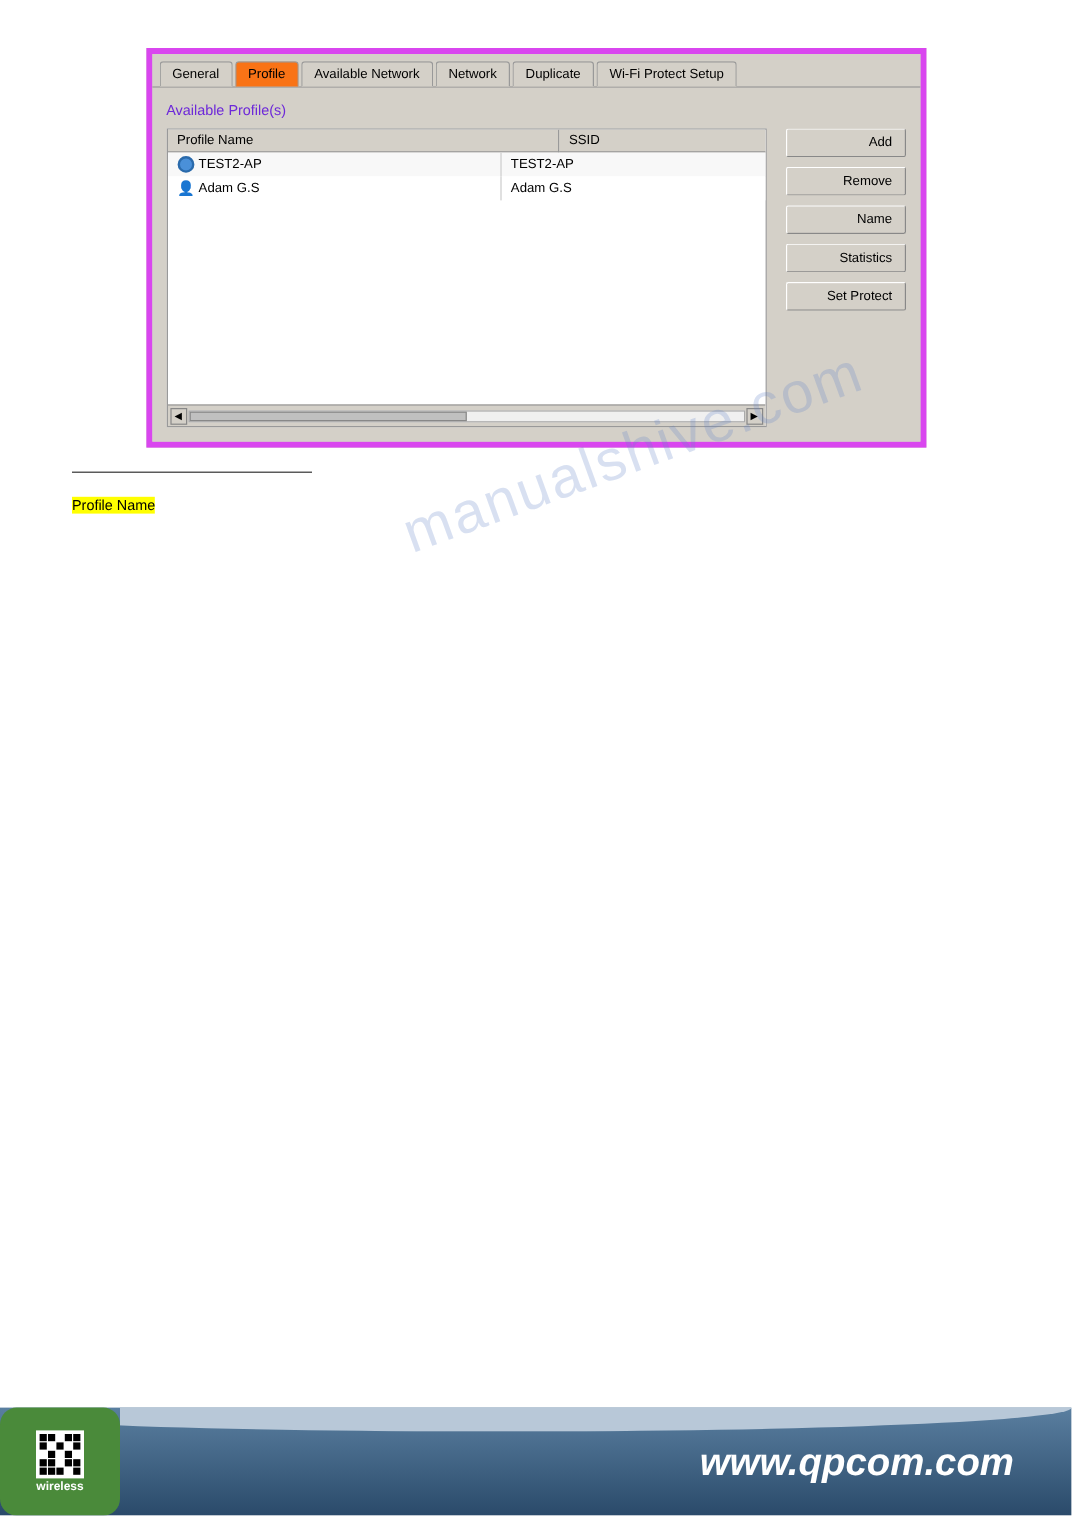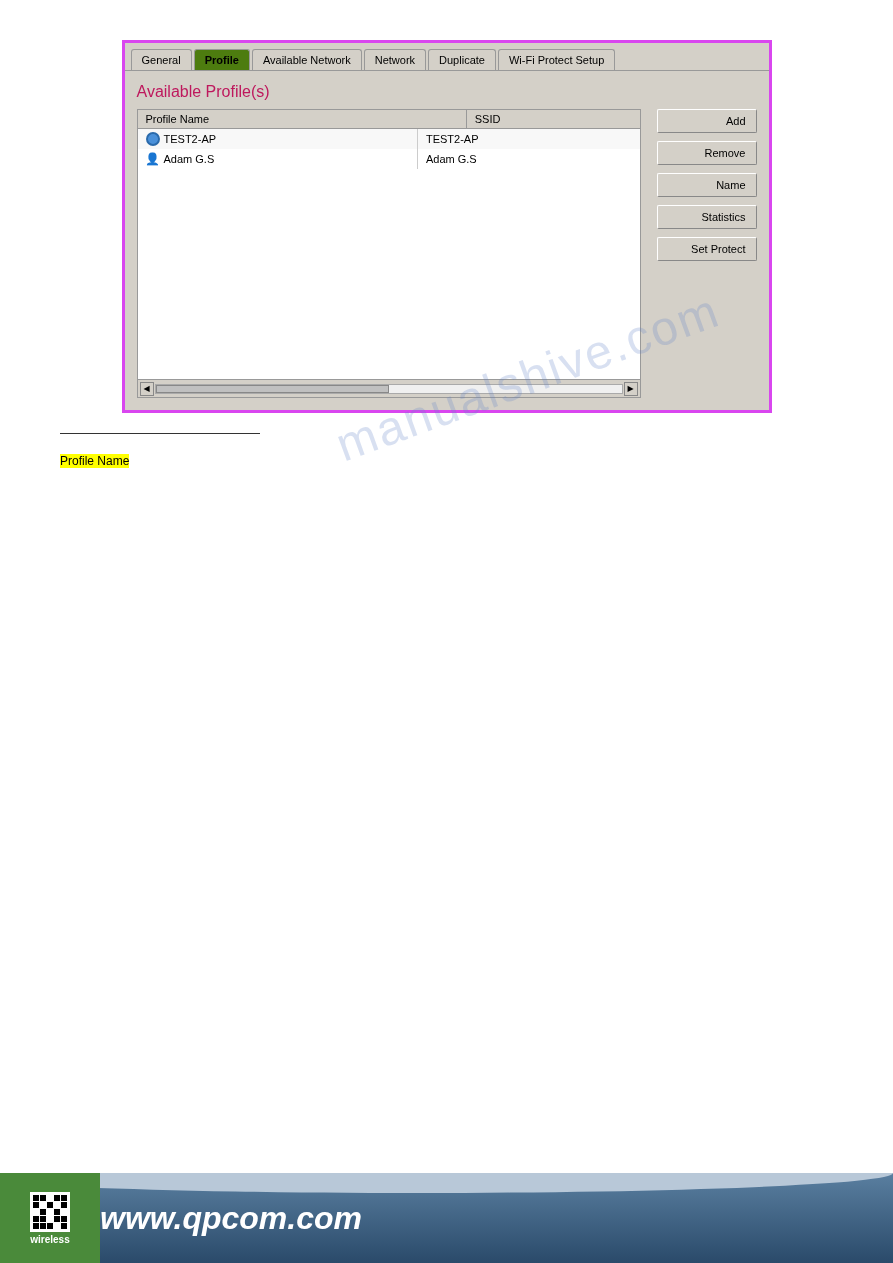--- a/index.html
+++ b/index.html
@@ -14,21 +14,21 @@
     }
 
     
     .main-content {
       padding: 20px 30px;
       background: #ffffff;
     }
 
     
     .dialog-window {
-      border: 3px solid #d946ef;
+      border: 5px solid #d946ef;
       background: #d4d0c8;
       width: 650px;
       margin: 20px auto 13px auto;
       padding: 0;
     }
 
     
     .tab-bar {
       display: flex;
       flex-direction: row;
@@ -44,37 +44,37 @@
       border-bottom: none;
       background: #d4d0c8;
       cursor: pointer;
       font-size: 11px;
       color: #000;
       white-space: nowrap;
       border-radius: 3px 3px 0 0;
     }
 
     .tab.active {
-      background: #4d7c0f;
-      font-weight: bold;
+      background: #f97316;
+      font-weight: normal;
       z-index: 1;
       position: relative;
     }
 
     
     .panel-content {
       background: #d4d0c8;
       border-top: 1px solid #999;
       padding: 12px;
     }
 
     .section-label {
-      font-size: 16px;
+      font-size: 12px;
       font-weight: normal;
-      color: #be185d;
+      color: #6d28d9;
       margin-bottom: 8px;
     }
 
     
     .profile-area {
       display: flex;
       flex-direction: row;
       gap: 16px;
     }
 
@@ -140,21 +140,21 @@
       width: 14px;
       height: 14px;
       display: inline-block;
       flex-shrink: 0;
       color: #cc4444;
       font-size: 12px;
     }
 
     
     .table-body-area {
-      height: 250px;
+      height: 210px;
       overflow: hidden;
       position: relative;
     }
 
     
     .scrollbar-row {
       display: flex;
       align-items: center;
       background: #d4d0c8;
       border-top: 1px solid #999;
@@ -266,20 +266,21 @@
 
     .footer-logo {
       width: 100px;
       height: 90px;
       background: #4a8a3a;
       display: flex;
       flex-direction: column;
       align-items: center;
       justify-content: center;
       flex-shrink: 0;
+      border-radius: 14px;
     }
 
     .logo-qr {
       width: 40px;
       height: 40px;
       background: #ffffff;
       display: grid;
       grid-template-columns: repeat(5, 1fr);
       grid-template-rows: repeat(5, 1fr);
       gap: 1px;
@@ -296,20 +297,21 @@
 
     .logo-text {
       color: #ffffff;
       font-size: 10px;
       font-weight: bold;
       margin-top: 2px;
     }
 
     .footer-url {
       flex: 1;
+      text-align: right;
       padding-right: 48px;
       color: #ffffff;
       font-size: 32px;
       font-weight: bold;
       font-style: italic;
       font-family: Arial, sans-serif;
     }
 
     .footer-wave {
       position: absolute;

